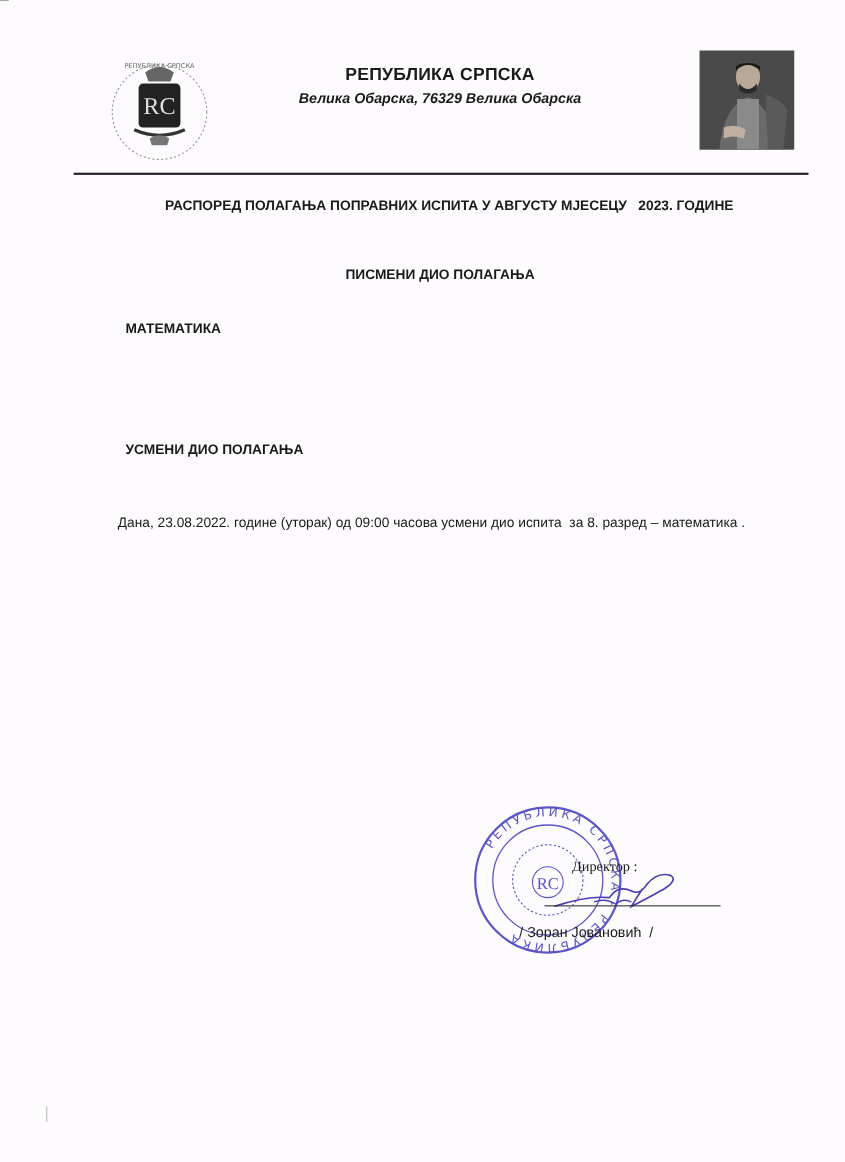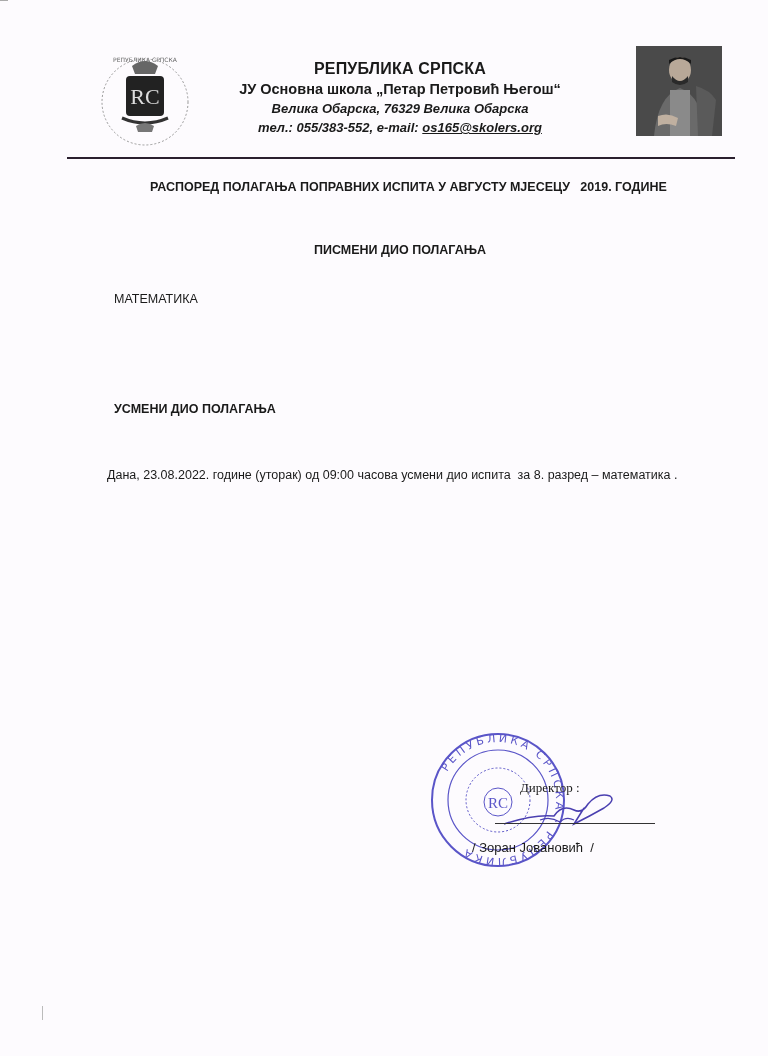--- a/index.html
+++ b/index.html
@@ -19,21 +19,21 @@
     .hdr-line { white-space: nowrap; line-height: 19px; }
     .hdr-title { font-size: 16px; font-weight: bold; letter-spacing: 0.2px; line-height: 22px; }
     .hdr-school { font-size: 14.5px; font-weight: bold; }
     .hdr-italic { font-size: 13px; font-weight: bold; font-style: italic; }
     .hdr-email { text-decoration: underline; }
     .hdr-rule { left: 67px; top: 157px; width: 668px; height: 2px; background: #2a1f2e; }
 
     
     .doc-title { left: 150px; top: 180px; width: 560px; font-size: 12.5px; font-weight: bold; white-space: pre; }
     .section-center { left: 200px; top: 243px; width: 400px; text-align: center; font-size: 12.5px; font-weight: bold; }
-    .subject { left: 114px; top: 292px; font-size: 12.5px; font-weight: normal; }
+    .subject { left: 114px; top: 292px; font-size: 12.5px; font-weight: bold; }
     .para1 { left: 67px; top: 322px; width: 660px; font-size: 12.5px; line-height: 18px; text-indent: 51px; white-space: pre-wrap; }
     .section-oral { left: 114px; top: 402px; font-size: 12.5px; font-weight: bold; }
     .para2 { left: 107px; top: 466px; width: 640px; font-size: 12.5px; line-height: 18px; white-space: pre; }
 
     
     .stamp { left: 428px; top: 730px; width: 140px; height: 140px; }
     .director-label { left: 520px; top: 780px; font-size: 13px; font-family: Liberation Serif, serif; }
     .sign-line { left: 495px; top: 823px; width: 160px; height: 1px; background: #333; }
     .signature { left: 500px; top: 790px; width: 130px; height: 45px; }
     .director-name { left: 472px; top: 840px; font-size: 13px; white-space: pre; }
@@ -56,41 +56,39 @@
       <rect x="30" y="24" width="38" height="40" rx="4" fill="#222"></rect>
       <text x="49" y="52" font-family="Liberation Serif, serif" font-size="22" fill="#ddd" text-anchor="middle">RC</text>
       <path d="M26 66 q23 10 46 0" fill="none" stroke="#333" stroke-width="3"></path>
       <path d="M40 74 q9 -6 18 0 l-2 6 h-14 z" fill="#777"></path>
       <text x="49" y="10" font-size="6" fill="#666" text-anchor="middle" font-family="DejaVu Sans, sans-serif">РЕПУБЛИКА СРПСКА</text>
     </svg>
   </div>
 
   <div class="abs header-text">
     <div class="hdr-line hdr-title">РЕПУБЛИКА СРПСКА</div>
-    <div class="hdr-line hdr-school">ЈУ Основна школа „Петар Петровић Његош“</div>
     <div class="hdr-line hdr-italic">Велика Обарска, 76329 Велика Обарска</div>
-    <div class="hdr-line hdr-italic"><span>тел.: 055/383-552, e-mail: </span><span class="hdr-email">os165@skolers.org</span></div>
   </div>
 
   <div class="abs portrait">
     <svg width="86" height="90" viewBox="0 0 86 90">
       <rect width="86" height="90" fill="#4a4a4a"></rect>
       <ellipse cx="44" cy="24" rx="11" ry="13" fill="#b8a898"></ellipse>
       <path d="M33 18 q11 -10 22 0 v-4 q-11 -6 -22 0z" fill="#1a1a1a"></path>
       <path d="M36 30 q8 10 16 0 v6 q-8 6 -16 0z" fill="#2a2a2a"></path>
       <path d="M18 90 q4 -40 26 -48 q22 8 26 48z" fill="#6a6a6a"></path>
       <path d="M34 44 h20 v46 h-20z" fill="#8a8a8a"></path>
       <path d="M22 70 q10 -4 20 2 l-2 8 q-10 -4 -18 0z" fill="#c0b0a0"></path>
       <path d="M60 40 q14 4 20 14 l-4 36 h-14z" fill="#5a5a5a"></path>
     </svg>
   </div>
 
   <div class="abs hdr-rule"></div>
 
-  <div class="abs doc-title">РАСПОРЕД ПОЛАГАЊА ПОПРАВНИХ ИСПИТА У АВГУСТУ МЈЕСЕЦУ   2019. ГОДИНЕ</div>
+  <div class="abs doc-title">РАСПОРЕД ПОЛАГАЊА ПОПРАВНИХ ИСПИТА У АВГУСТУ МЈЕСЕЦУ   2023. ГОДИНЕ</div>
   <div class="abs section-center">ПИСМЕНИ ДИО ПОЛАГАЊА</div>
   <div class="abs subject">МАТЕМАТИКА</div>
   <div class="abs section-oral">УСМЕНИ ДИО ПОЛАГАЊА</div>
   <div class="abs para2">Дана, 23.08.2022. године (уторак) од 09:00 часова усмени дио испита  за 8. разред – математика .</div>
 
   <div class="abs stamp">
     <svg width="140" height="140" viewBox="0 0 140 140">
       <defs>
         <path id="outerArc" d="M70 70 m-58 0 a58 58 0 1 1 116 0 a58 58 0 1 1 -116 0"></path>
       </defs>

